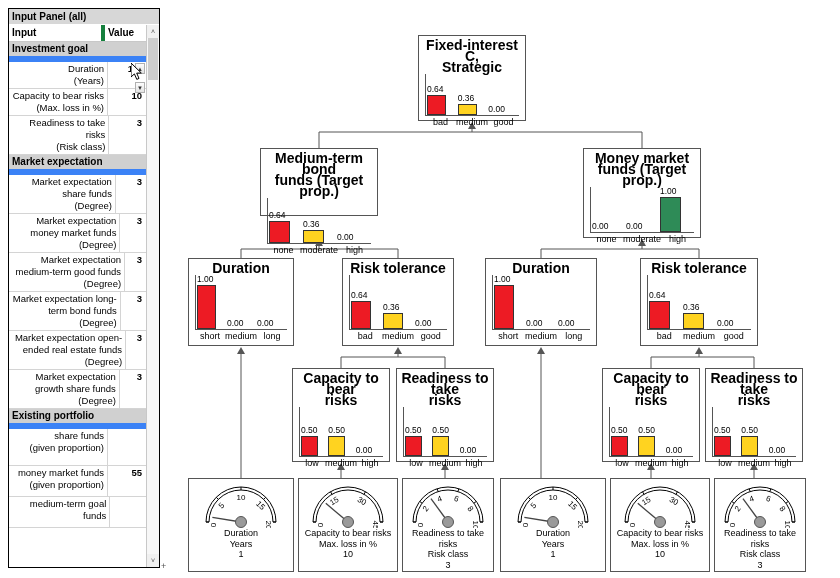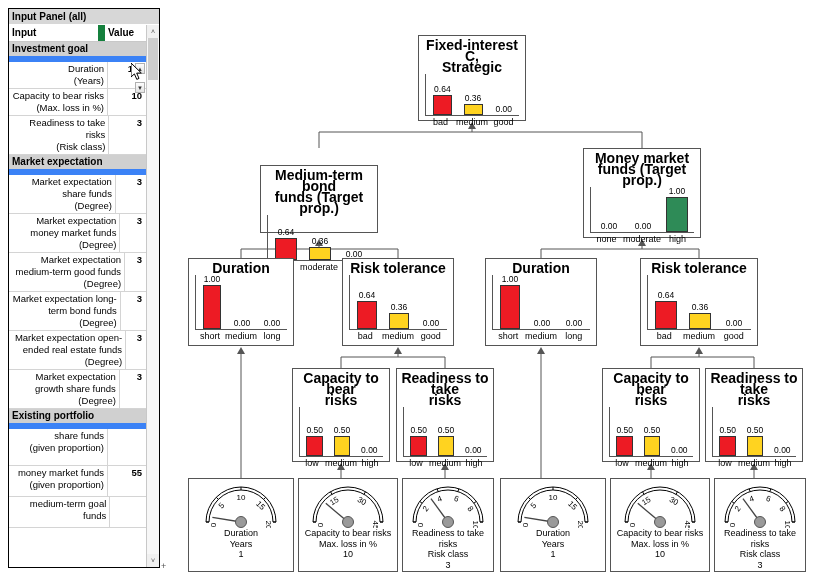--- a/index.html
+++ b/index.html
@@ -33,21 +33,21 @@
   }
   .panel-body{flex:1 1 auto;display:flex;min-height:0;}
   .grid-wrap{flex:1 1 auto;min-width:0;display:flex;flex-direction:column;}
   .hdr-row{
     display:flex;height:16px;line-height:16px;
     background:#ffffff;
     border-bottom:1px solid #c8c8c8;
     font-weight:bold;font-size:10px;
     flex:0 0 auto;
   }
-  .hdr-input{flex:1 1 auto;padding-left:3px;border-right:7px solid #15803d;}
+  .hdr-input{flex:1 1 auto;padding-left:3px;border-right:4px solid #15803d;}
   .hdr-value{width:38px;padding-left:3px;}
   .rows{flex:1 1 auto;overflow:hidden;}
   .grp-row{
     background:#d0d0d0;
     font-weight:bold;font-size:10px;
     height:14px;line-height:14px;
     padding-left:3px;
     border-bottom:6px solid #3b82f6;
   }
   .data-row{
@@ -145,21 +145,21 @@
   .axis-v{
     position:absolute;left:0;bottom:11px;width:1px;background:#555;
   }
   .axis-h{
     position:absolute;left:0;right:0;bottom:11px;height:1px;background:#555;
   }
   .bars{
     position:absolute;left:2px;right:0;bottom:12px;
     display:flex;align-items:flex-end;
   }
-  .barcol{flex:1 1 0;display:flex;flex-direction:column;align-items:center;justify-content:flex-end;}
+  .barcol{flex:1 1 0;display:flex;flex-direction:column;justify-content:flex-end;}
   .barval{font-size:8.5px;line-height:9px;margin-bottom:1px;white-space:nowrap;}
   .bar{width:62%;border:1px solid #333;box-sizing:border-box;}
   .bar.zero{border:none;width:0;height:0;}
   .xlabels{
     position:absolute;left:0;right:0;bottom:0;
     display:flex;
     align-items:flex-end;
   }
   .xlab{flex:1 1 0;text-align:center;font-size:9px;line-height:10px;}
 
@@ -316,21 +316,21 @@
               <div class="bar zero"></div>
             </div>
           </div>
           <div class="xlabels">
             <div class="xlab">bad</div>
             <div class="xlab">medium</div>
             <div class="xlab">good</div>
           </div>
         </div>
       </div>
-      <div class="node" style="left: 90px; top: 165px; width: 118px; height: 68px; border-color: rgb(85, 85, 85);">
+      <div class="node" style="left: 90px; top: 148px; width: 118px; height: 68px; border-color: rgb(85, 85, 85);">
         <div class="node-title">Medium-term bond<br>funds (Target prop.)</div>
         <div class="chart" style="height: 58px;">
           <div class="axis-v" style="height: 46px; background: rgb(85, 85, 85);"></div>
           <div class="axis-h" style="background: rgb(85, 85, 85);"></div>
           <div class="bars" style="height: 46px;">
             <div class="barcol">
               <div class="barval">0.64</div>
               <div class="bar" style="height: 22px; background: rgb(237, 27, 36);"></div>
             </div>
             <div class="barcol">

